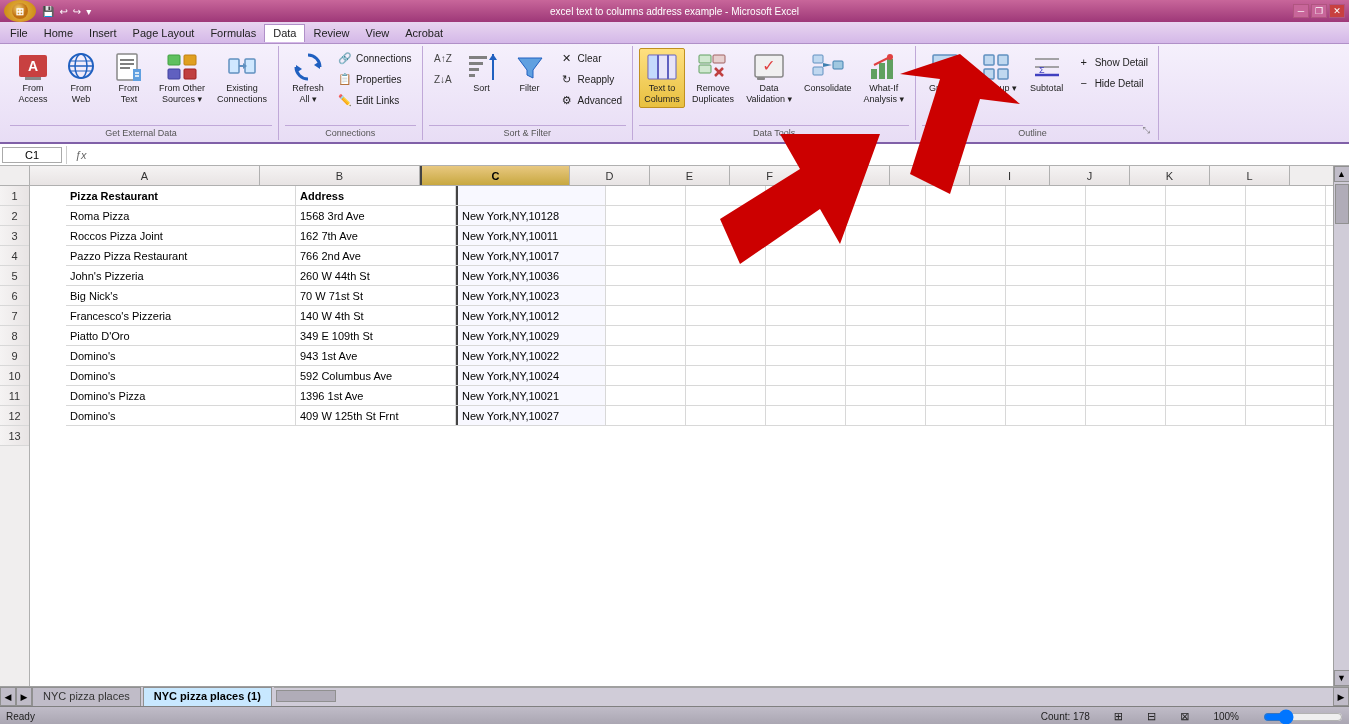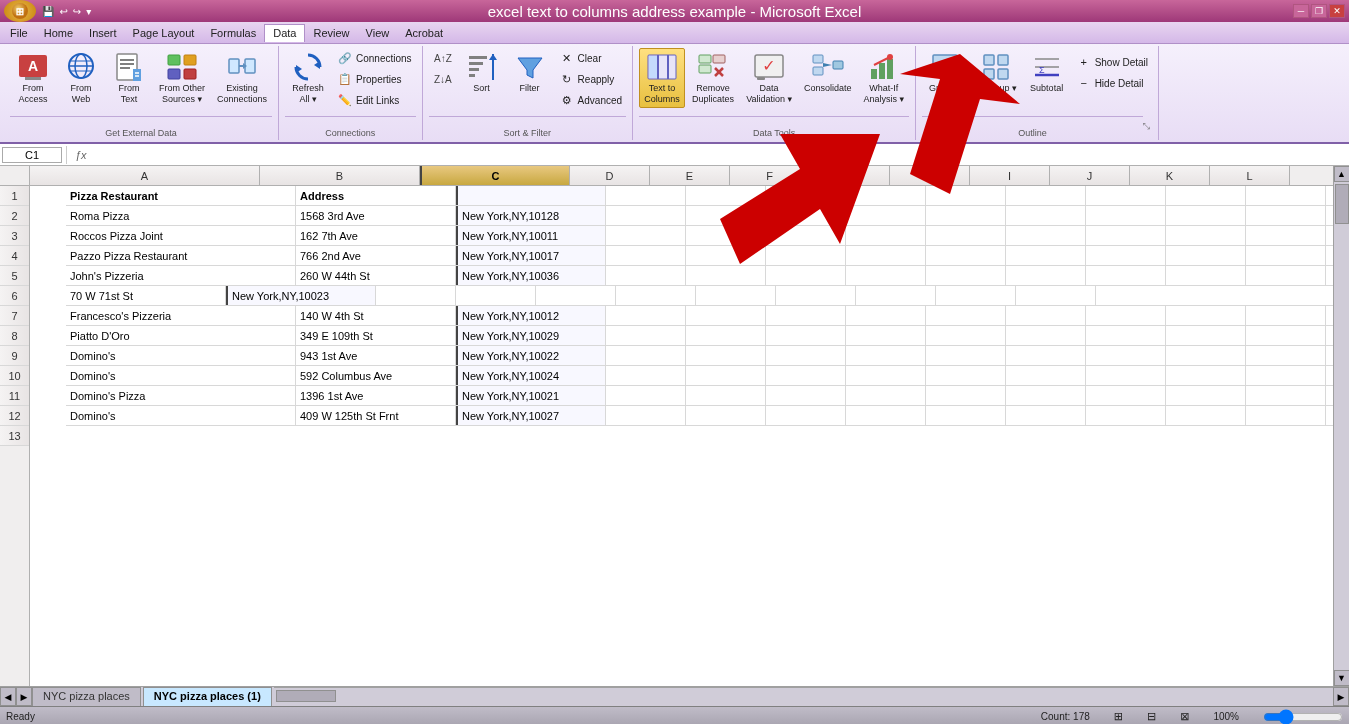--- a/index.html
+++ b/index.html
@@ -9,21 +9,21 @@
     #title-bar {
       background: linear-gradient(to bottom, #c8669a, #9e3878);
       height: 22px;
       display: flex;
       align-items: center;
       justify-content: space-between;
       padding: 0 4px;
       color: white;
     }
     #title-bar-left { display: flex; align-items: center; gap: 4px; }
-    #title-bar-center { font-size: 15px; color: white; position: absolute; left: 50%; transform: translateX(-50%); }
+    #title-bar-center { font-size: 10px; color: white; position: absolute; left: 50%; transform: translateX(-50%); }
     #title-bar-right { display: flex; gap: 2px; margin-left: auto; }
     .title-btn { width: 16px; height: 14px; background: #c8669a; border: 1px solid #b05580; cursor: pointer; display: flex; align-items: center; justify-content: center; font-size: 9px; color: white; }
     .title-btn.close { background: #c84040; }
     .office-btn { width: 32px; height: 22px; background: radial-gradient(circle, #e8b84b, #c8840a); border-radius: 50%; display: flex; align-items: center; justify-content: center; color: white; font-weight: bold; font-size: 13px; }
     .quick-access { display: flex; gap: 1px; align-items: center; }
     .qa-btn { font-size: 10px; color: white; cursor: pointer; padding: 1px 2px; }
 
     
     #menu-bar {
       background: linear-gradient(to bottom, #e8d5f0, #d4b8e8);
@@ -38,21 +38,21 @@
 
     
     #ribbon {
       background: linear-gradient(to bottom, #f5f0fc, #e8ddf5);
       border-bottom: 2px solid #8060a8;
       display: flex;
       flex-direction: column;
     }
     #ribbon-content { display: flex; padding: 2px 4px; height: 98px; gap: 0; align-items: stretch; }
     .ribbon-group { display: flex; flex-direction: column; align-items: stretch; border-right: 1px solid #c0a8d8; padding: 2px 6px; min-width: 60px; }
-    .ribbon-group-label { font-size: 9px; color: #555; text-align: center; padding-top: 11px; border-top: 1px solid #c0a8d8; margin-top: auto; }
+    .ribbon-group-label { font-size: 9px; color: #555; text-align: center; padding-top: 2px; border-top: 1px solid #c0a8d8; margin-top: auto; }
     .ribbon-group-content { display: flex; flex-direction: row; align-items: flex-start; flex: 1; gap: 2px; }
     .ribbon-btn { display: flex; flex-direction: column; align-items: center; justify-content: flex-start; cursor: pointer; padding: 2px 4px; border: 1px solid transparent; border-radius: 2px; min-width: 40px; }
     .ribbon-btn .icon { width: 32px; height: 32px; display: flex; align-items: center; justify-content: center; }
     .ribbon-btn .label { font-size: 9px; text-align: center; color: #222; line-height: 1.2; max-width: 50px; }
     .ribbon-btn.large { flex-direction: column; min-width: 46px; }
     .ribbon-btn.active-btn { background: linear-gradient(to bottom, #ffe080, #e8c040); border-color: #c09020; }
     .ribbon-small-group { display: flex; flex-direction: column; gap: 1px; }
     .ribbon-small-btn { display: flex; align-items: center; gap: 3px; padding: 1px 3px; cursor: pointer; font-size: 10px; color: #222; border: 1px solid transparent; border-radius: 2px; }
     .ribbon-small-icon { width: 16px; height: 16px; display: flex; align-items: center; justify-content: center; font-size: 11px; }
 
@@ -550,20 +550,21 @@
               <div class="cell col-e" tabindex="0"></div>
               <div class="cell col-f" tabindex="0"></div>
               <div class="cell col-g" tabindex="0"></div>
               <div class="cell col-h" tabindex="0"></div>
               <div class="cell col-i" tabindex="0"></div>
               <div class="cell col-j" tabindex="0"></div>
               <div class="cell col-k" tabindex="0"></div>
               <div class="cell col-l" tabindex="0"></div>
             </div>
             <div class="grid-row">
+              <div class="cell col-a" tabindex="0">Big Nick's</div>
               <div class="cell col-b" tabindex="0">70 W 71st St</div>
               <div class="cell col-c" tabindex="0">New York,NY,10023</div>
               <div class="cell col-d" tabindex="0"></div>
               <div class="cell col-e" tabindex="0"></div>
               <div class="cell col-f" tabindex="0"></div>
               <div class="cell col-g" tabindex="0"></div>
               <div class="cell col-h" tabindex="0"></div>
               <div class="cell col-i" tabindex="0"></div>
               <div class="cell col-j" tabindex="0"></div>
               <div class="cell col-k" tabindex="0"></div>

